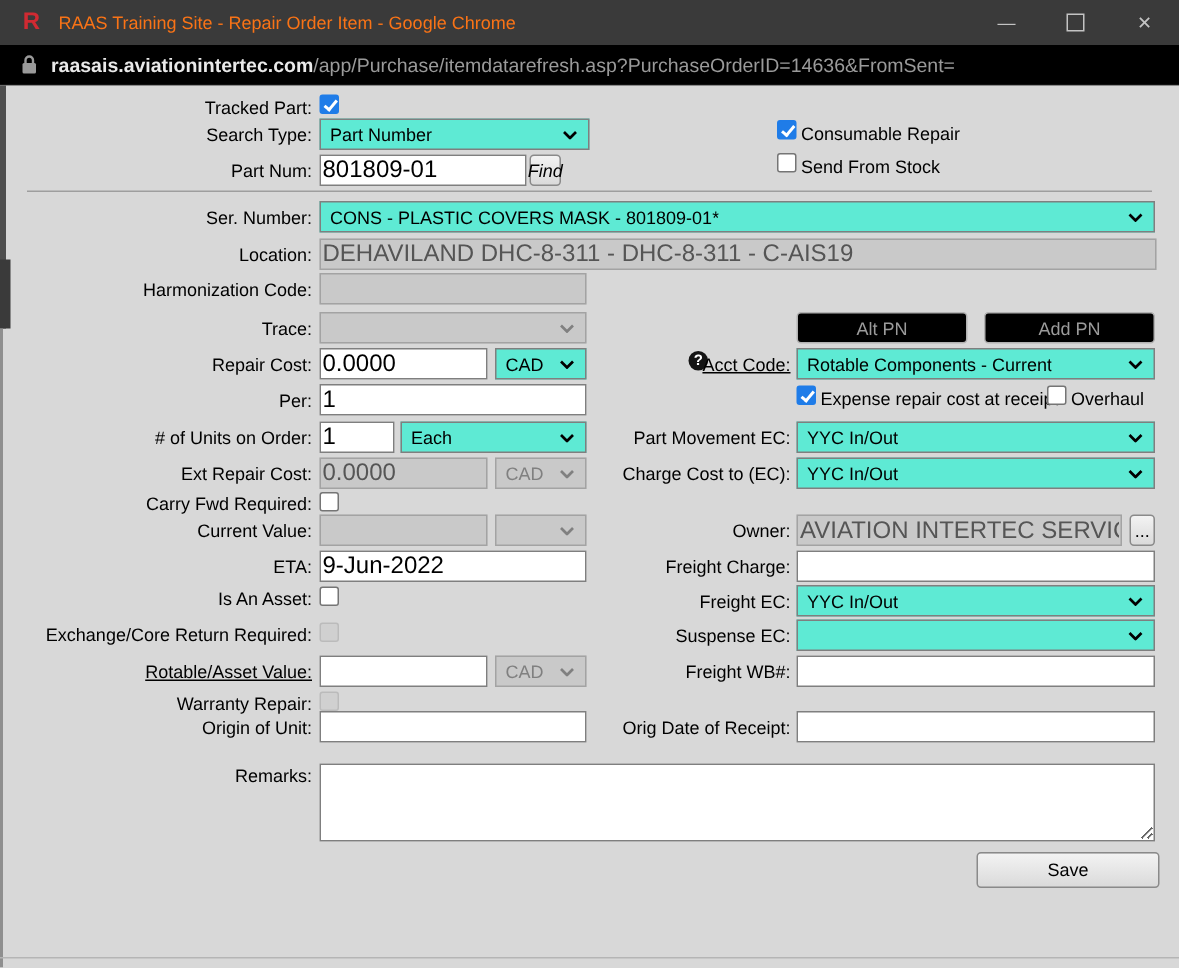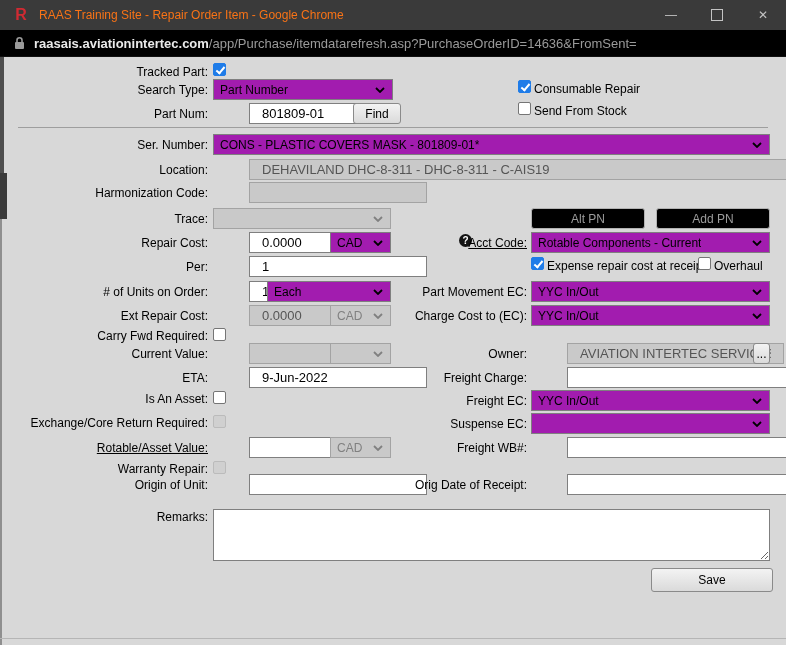--- a/index.html
+++ b/index.html
@@ -20,24 +20,24 @@
   .url{font-size:13px;white-space:nowrap;overflow:hidden;}
   .url .domain{color:#eaeaea;font-weight:bold;}
   .url .path{color:#9a9a9a;}
 
   
   .content{position:relative;width:786px;height:588px;background:#d8d8d8;}
   .lbl{position:absolute;left:0;width:208px;text-align:right;font-size:12px;color:#000;white-space:nowrap;}
   .lblr{position:absolute;left:280px;width:247px;text-align:right;font-size:12px;color:#000;white-space:nowrap;}
   .cblbl{position:absolute;font-size:12px;color:#000;white-space:nowrap;}
 
-  .inp{position:absolute;box-sizing:border-box;height:21px;border:1px solid #7f7f7f;background:#fff;font-family:"Liberation Sans",sans-serif;font-size:13px;padding:0 12px;color:#000;border-radius:0;outline:none;margin-left:36px;}
+  .inp{position:absolute;box-sizing:border-box;height:21px;border:1px solid #7f7f7f;background:#fff;font-family:"Liberation Sans",sans-serif;font-size:16px;padding:0 1px;color:#000;border-radius:0;outline:none;}
   .inp.dis{background:#c9c9c9;border-color:#a3a3a3;color:#555;}
 
-  .sel{position:absolute;box-sizing:border-box;height:21px;border:1px solid #7f7f7f;background:#a21caf;display:flex;align-items:center;justify-content:space-between;font-size:12px;color:#000;padding:0 7px 0 6px;}
+  .sel{position:absolute;box-sizing:border-box;height:21px;border:1px solid #7f7f7f;background:#5eead4;display:flex;align-items:center;justify-content:space-between;font-size:12px;color:#000;padding:0 7px 0 6px;}
   .sel .txt{overflow:hidden;white-space:nowrap;}
   .sel.dis{background:#c9c9c9;border-color:#a3a3a3;color:#808080;}
   .chev{flex:none;margin-left:4px;}
 
   .btn{position:absolute;box-sizing:border-box;display:flex;align-items:center;justify-content:center;font-size:12px;color:#000;background:linear-gradient(#f3f3f3,#dadada);border:1px solid #8a8a8a;border-radius:3px;cursor:default;}
   .btn.dis{background:#000000;color:#9b9b9b;border-color:#b2b2b2;text-align:center;}
 
   .cb{position:absolute;width:13px;height:13px;box-sizing:border-box;background:#fff;border:1px solid #757575;border-radius:2px;}
   .cb.on{background:#1f7ce8;border-color:#1f7ce8;}
   .cb.on::after{content:"";position:absolute;left:4px;top:1px;width:3px;height:7px;border:solid #fff;border-width:0 2px 2px 0;transform:rotate(40deg);}
@@ -91,21 +91,21 @@
       <span class="txt">Part Number</span>
       <svg class="chev" width="10" height="6" viewBox="0 0 10 6">
           <path d="M1 1 L5 5 L9 1" stroke="currentColor" stroke-width="1.8" fill="none"></path>
         </svg>
     </div>
     <div class="cb on" style="left:518px;top:23px;"></div>
     <div class="cblbl" style="left:534px;top:25px;">Consumable Repair</div>
 
     <div class="lbl" style="top:50px;">Part Num:</div>
     <input class="inp" style="left: 213px; top: 46px; width: 138px;" value="801809-01">
-    <div class="btn" style="left:353px;top:46px;width:48px;height:21px;">Find</div>
+    <div class="btn" style="left:353px;top:46px;width:21px;height:21px;font-style:italic;">Find</div>
     <div class="cb" style="left:518px;top:45px;"></div>
     <div class="cblbl" style="left:534px;top:47px;">Send From Stock</div>
 
     <div class="hr" style="left:18px;top:70px;width:750px;"></div>
 
     <div class="lbl" style="top:81px;">Ser. Number:</div>
     <div class="sel" style="left:213px;top:77px;width:557px;">
       <span class="txt">CONS - PLASTIC COVERS MASK - 801809-01*</span>
       <svg class="chev" width="10" height="6" viewBox="0 0 10 6">
           <path d="M1 1 L5 5 L9 1" stroke="currentColor" stroke-width="1.8" fill="none"></path>

